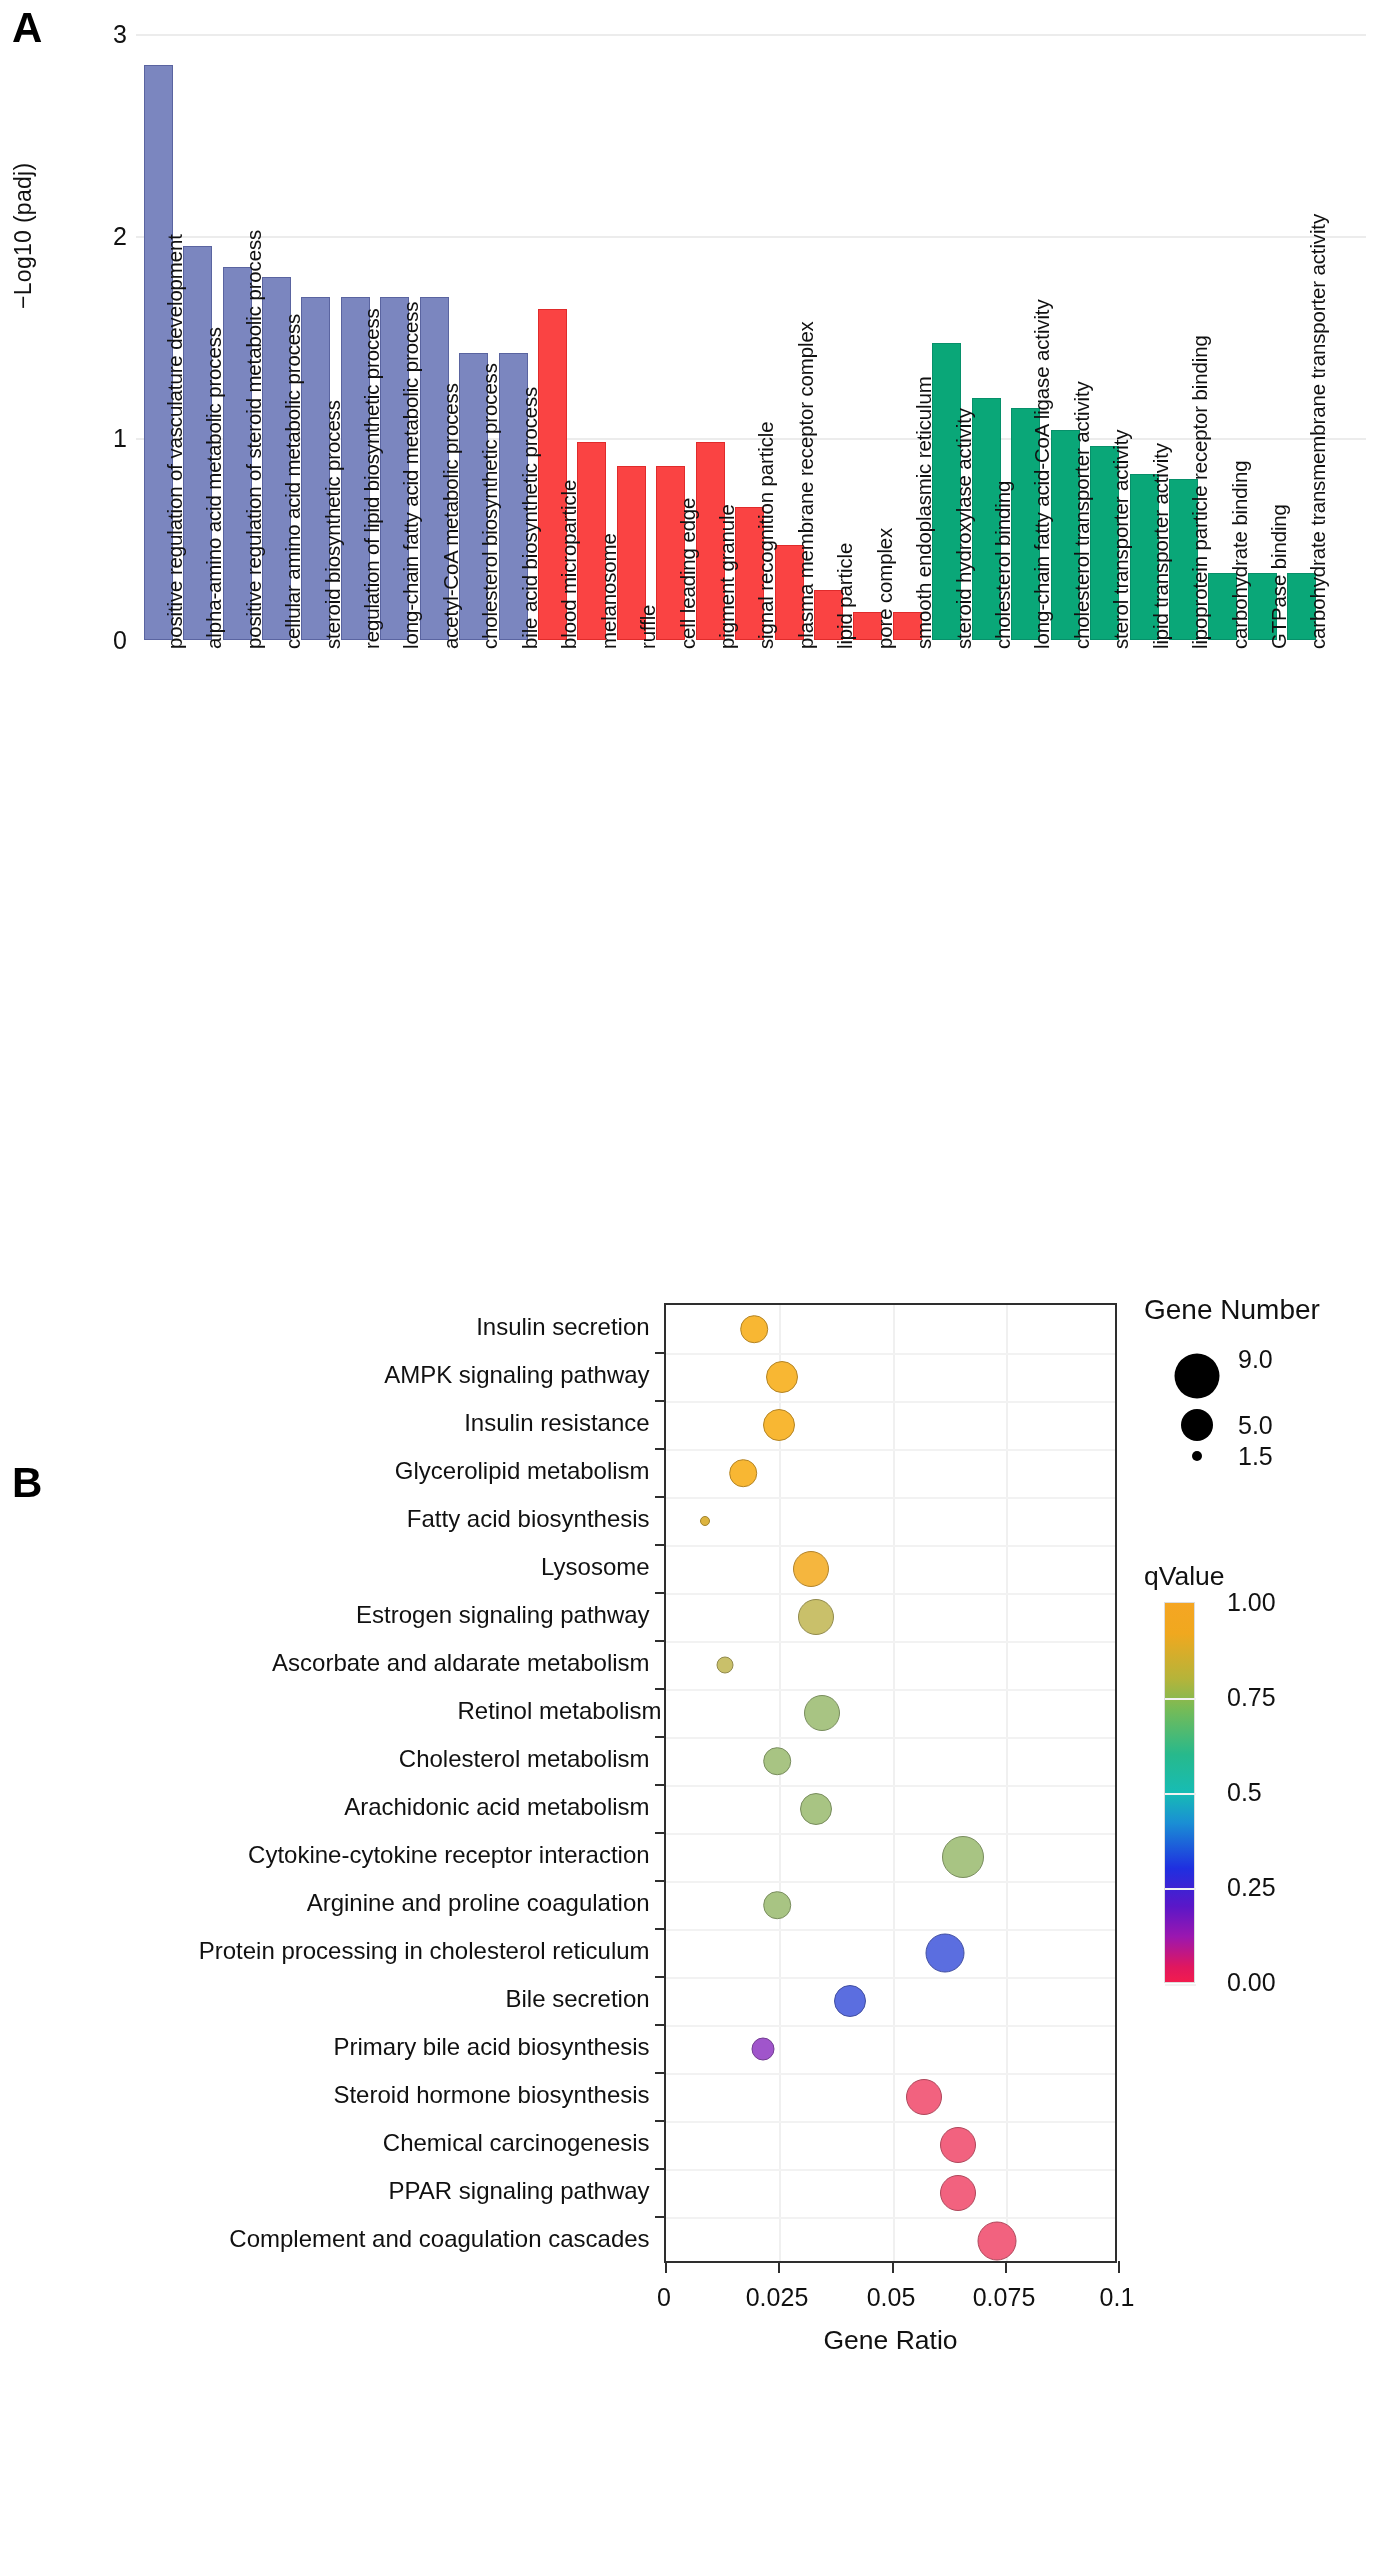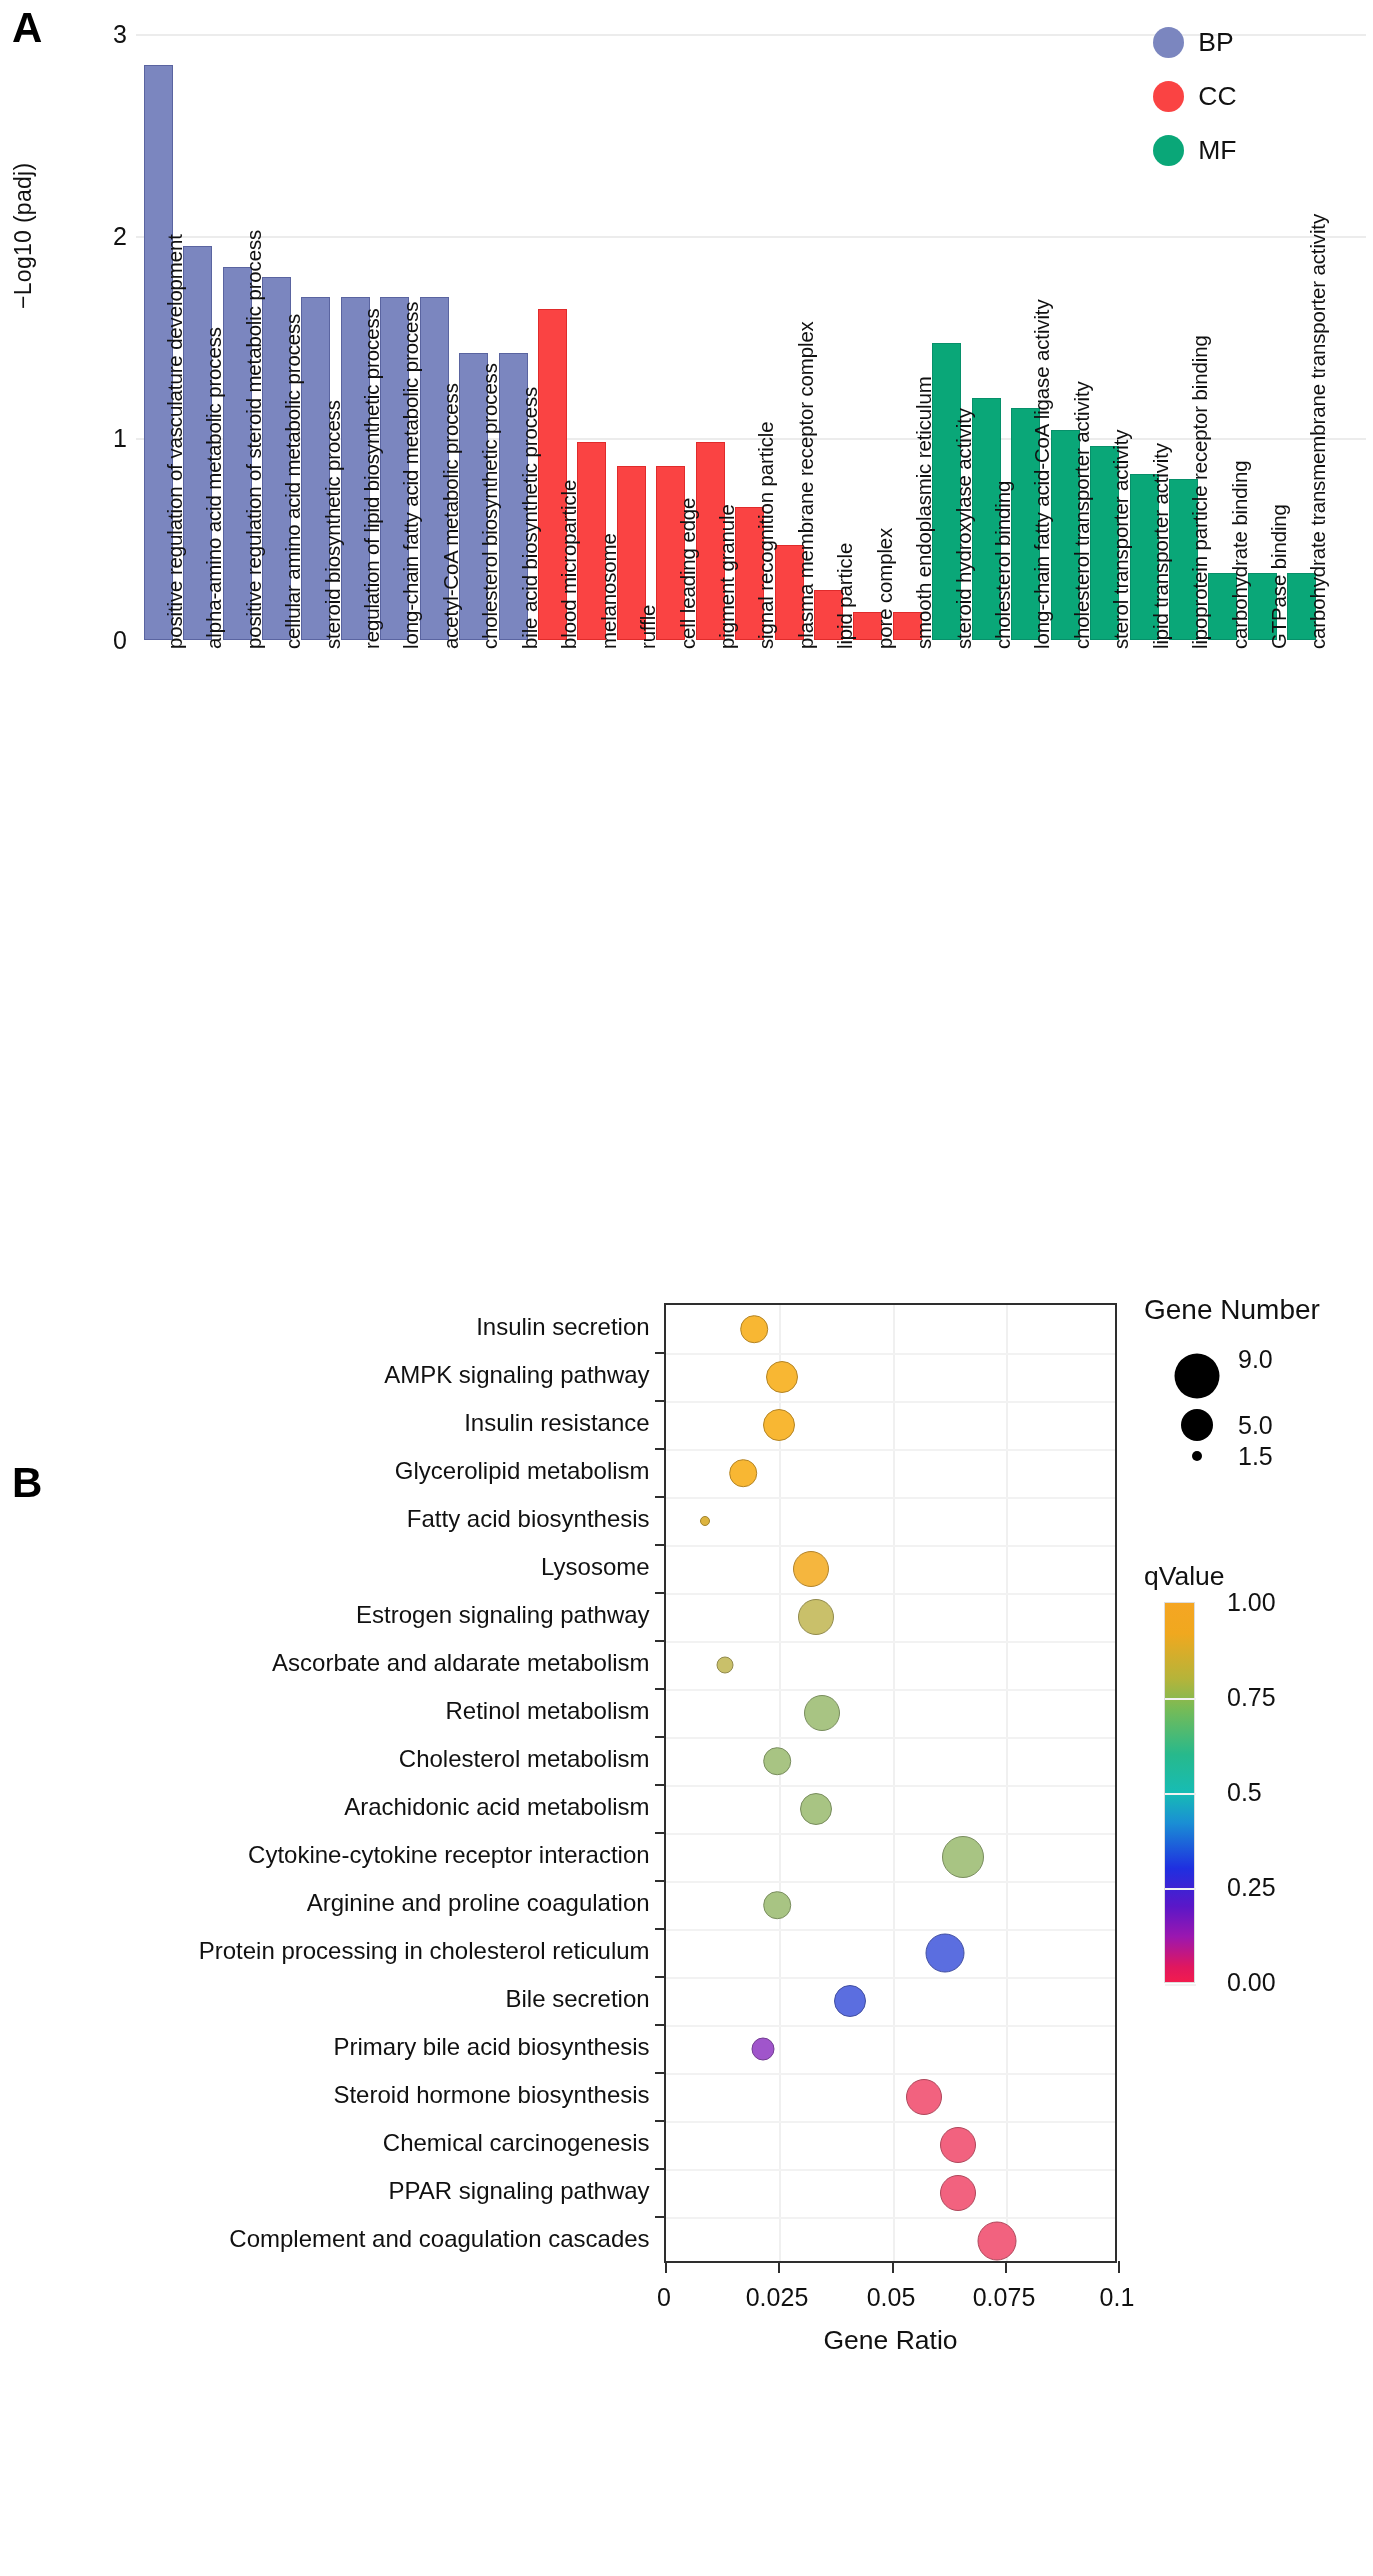--- a/index.html
+++ b/index.html
@@ -205,50 +205,36 @@
       <div class="xlabA" style="left: 1032px; top: 649px;">long-chain fatty acid-CoA ligase activity</div>
       <div class="xlabA" style="left: 1072px; top: 649px;">cholesterol transporter activity</div>
       <div class="xlabA" style="left: 1111px; top: 649px;">sterol transporter activity</div>
       <div class="xlabA" style="left: 1151px; top: 649px;">lipid transporter activity</div>
       <div class="xlabA" style="left: 1190px; top: 649px;">lipoprotein particle receptor binding</div>
       <div class="xlabA" style="left: 1230px; top: 649px;">carbohydrate binding</div>
       <div class="xlabA" style="left: 1269px; top: 649px;">GTPase binding</div>
       <div class="xlabA" style="left: 1308px; top: 649px;">carbohydrate transmembrane transporter activity</div>
     </div>
 
-  <div id="panelA-legend">
-      <div class="legA-row">
-        <span class="legA-dot bp"></span>
-        <span class="legA-text">BP</span>
-      </div>
-      <div class="legA-row">
-        <span class="legA-dot cc"></span>
-        <span class="legA-text">CC</span>
-      </div>
-      <div class="legA-row">
-        <span class="legA-dot mf"></span>
-        <span class="legA-text">MF</span>
-      </div>
-    </div>
 </div>
 
 <div id="panelB">
 
   <div class="panel-letter" id="panelB-letter" style="left:12px; top:185px;">B</div>
 
   <div id="panelB-ylabels">
       <div class="ylabB-wrap" style="top: 53px;">Insulin secretion</div>
       <div class="ylabB-wrap" style="top: 101px;">AMPK signaling pathway</div>
       <div class="ylabB-wrap" style="top: 149px;">Insulin resistance</div>
       <div class="ylabB-wrap" style="top: 197px;">Glycerolipid metabolism</div>
       <div class="ylabB-wrap" style="top: 245px;">Fatty acid biosynthesis</div>
       <div class="ylabB-wrap" style="top: 293px;">Lysosome</div>
       <div class="ylabB-wrap" style="top: 341px;">Estrogen signaling pathway</div>
       <div class="ylabB-wrap" style="top: 389px;">Ascorbate and aldarate metabolism</div>
-      <div class="ylabB-wrap" style="top: 437px;">Retinol metabolism</div>
+      <div class="ylabB-wrap" style="top: 437px; margin-left: 12px;">Retinol metabolism</div>
       <div class="ylabB-wrap" style="top: 485px;">Cholesterol metabolism</div>
       <div class="ylabB-wrap" style="top: 533px;">Arachidonic acid metabolism</div>
       <div class="ylabB-wrap" style="top: 581px;">Cytokine-cytokine receptor interaction</div>
       <div class="ylabB-wrap" style="top: 629px;">Arginine and proline coagulation</div>
       <div class="ylabB-wrap" style="top: 677px;">Protein processing in cholesterol reticulum</div>
       <div class="ylabB-wrap" style="top: 725px;">Bile secretion</div>
       <div class="ylabB-wrap" style="top: 773px;">Primary bile acid biosynthesis</div>
       <div class="ylabB-wrap" style="top: 821px;">Steroid hormone biosynthesis</div>
       <div class="ylabB-wrap" style="top: 869px;">Chemical carcinogenesis</div>
       <div class="ylabB-wrap" style="top: 917px;">PPAR signaling pathway</div>

